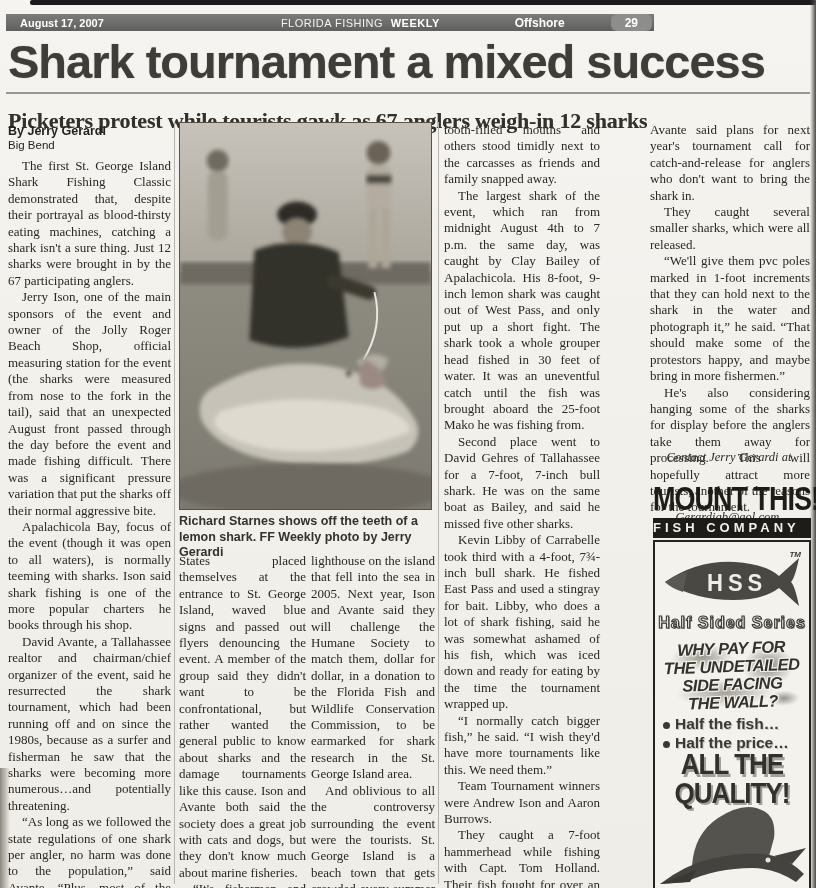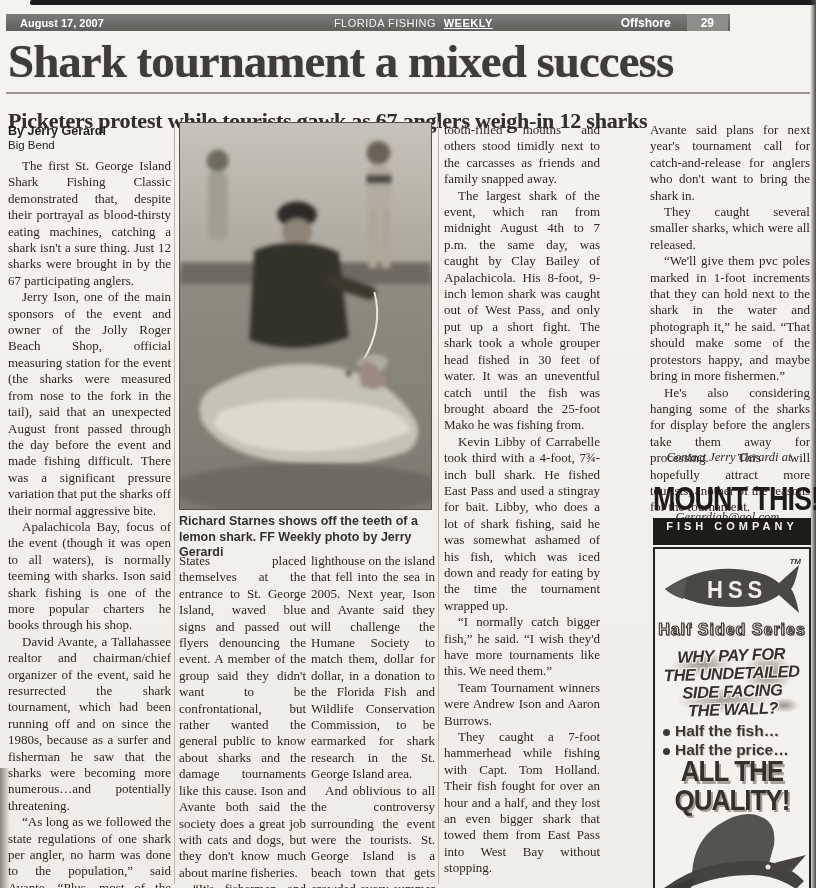--- a/index.html
+++ b/index.html
@@ -13,39 +13,39 @@
   .paper {
     position:absolute; left:0; top:0; width:816px; height:888px;
     background:linear-gradient(180deg,#f6f4f0 0%,#f3f1ec 40%,#efede7 100%);
   }
   .scan-top-line { position:absolute; left:30px; top:0; width:786px; height:5px; background:#1c1c1c; border-radius:2px; }
   .scan-right-edge { position:absolute; right:0; top:0; width:6px; height:888px; background:linear-gradient(90deg,rgba(40,40,40,0),#4a4a46); }
   .scan-bottom-smudge { position:absolute; left:0; bottom:0; width:10px; height:120px; background:linear-gradient(90deg,#8a887f,rgba(138,136,127,0)); }
 
   
   .masthead {
-    position:absolute; left:6px; top:14px; width:724px; height:17px;
+    position:absolute; left:6px; top:14px; width:648px; height:17px;
     background:linear-gradient(180deg,#7c7c7a,#5f5f5d);
     color:#fff; display:flex; align-items:center;
-    font-family:"Liberation Sans", sans-serif; font-size:11px;
+    font-family:"Liberation Sans", sans-serif; font-size:11px;gap:30px;
   }
   .masthead .date { font-weight:bold; padding-left:14px; flex:0 0 200px; }
   .masthead .pub { flex:1; text-align:center; letter-spacing:.5px; }
   .masthead .pub .light { font-weight:normal; opacity:.92; }
-  .masthead .pub .heavy { font-weight:bold; margin-left:4px;text-decoration:underline; }
+  .masthead .pub .heavy { font-weight:bold; margin-left:4px; }
   .masthead .section { font-weight:bold; font-size:12px; padding-right:16px; }
   .masthead .pageno {
     font-weight:bold; font-size:12px; background:#8d8d8b; color:#fff;
-    padding:1px 14px 1px 14px; margin-right:2px; height:100%; display:flex; align-items:center;
+    padding:1px 14px 1px 14px; margin-right:2px; height:100%; display:flex; align-items:center;border-radius:6px;
   }
 
   
   .headline {
     position:absolute; left:8px; top:34px; width:800px;
-    font-family:Liberation Serif, serif; font-weight:bold;
+    font-family:Liberation Sans, sans-serif; font-weight:bold;
     font-size:47px; letter-spacing:-1px; color:#3f3d38;
     text-shadow:0 0 1px rgba(60,58,52,.55);
     white-space:nowrap;
   }
   .head-rule { position:absolute; left:6px; top:92px; width:804px; height:2px; background:#9a978f; }
   .subheadline {
     position:absolute; left:8px; top:108px; width:800px;
     font-family:"Liberation Serif", serif; font-weight:bold;
     font-size:22px; color:#33312c; letter-spacing:-.2px; white-space:nowrap;
     text-shadow:0 0 .5px rgba(50,48,44,.4);
@@ -91,22 +91,22 @@
   .contact .email { text-decoration:underline;margin-top:44px; }
 
   
   .ad { position:absolute; left:653px; top:480px; width:158px; height:404px;
         font-family:"Liberation Sans", sans-serif; color:#26241f; }
   .ad-title {
     font-weight:bold; font-size:27px; letter-spacing:-1px; text-align:center;
     color:#1e1c19; transform:scaleY(1.25); transform-origin:top center; white-space:nowrap;
   }
   .ad-companybar {
-    margin-top:7px; background:#1e1c19; color:#f2f0ea; text-align:center;
-    font-size:11px; font-weight:bold; letter-spacing:4px; padding:2px 0 13px;
+    margin-top:7px; background:#1e1c19; color:#f2f0ea; text-align:left;
+    font-size:13px; font-weight:bold; letter-spacing:4px; padding:2px 0 3px;
   }
   .ad-box {
     margin-top:2px; border:2px solid #26241f; height:352px; background:#f4f2ed;
     display:flex; flex-direction:column; align-items:center; overflow:hidden;
   }
   .ad-fish { position:relative; width:150px; height:66px; margin-top:6px; }
   .ad-fish svg { width:100%; height:100%; }
   .ad-hss {
     position:absolute; left:50px; top:22px; color:#f0eee8; font-weight:bold;
     font-size:22px; letter-spacing:5px; transform:scaleY(1.1);
@@ -186,20 +186,21 @@
       <p>States placed themselves at the entrance to St. George Island, waved blue signs and passed out flyers denouncing the event. A member of the group said they didn't want to be confrontational, but rather wanted the general public to know about sharks and the damage tournaments like this cause. Ison and Avante both said the society does a great job with cats and dogs, but they don't know much about marine fisheries.</p>
       <p>“It's fishermen and hunters who pay for the research through our license fees,” said Avante.</p>
     </div>
   <div class="col col3 cont">
       <p>lighthouse on the island that fell into the sea in 2005. Next year, Ison and Avante said they will challenge the Humane Society to match them, dollar for dollar, in a donation to the Florida Fish and Wildlife Conservation Commission, to be earmarked for shark research in the St. George Island area.</p>
       <p>And oblivious to all the controversy surrounding the event were the tourists. St. George Island is a beach town that gets crowded every summer with roving bands of sun worshippers from around the world. As each shark was brought in the tourists would swarm to have their pictures taken with the “killers of the sea.” Little kids poked sticks in</p>
     </div>
   <div class="col col4 cont">
       <p>tooth-filled mouths and others stood timidly next to the carcasses as friends and family snapped away.</p>
       <p>The largest shark of the event, which ran from midnight August 4th to 7 p.m. the same day, was caught by Clay Bailey of Apalachicola. His 8-foot, 9-inch lemon shark was caught out of West Pass, and only put up a short fight. The shark took a whole grouper head fished in 30 feet of water. It was an uneventful catch until the fish was brought aboard the 25-foot Mako he was fishing from.</p>
+      <p>Second place went to David Gehres of Tallahassee for a 7-foot, 7-inch bull shark. He was on the same boat as Bailey, and said he missed five other sharks.</p>
       <p>Kevin Libby of Carrabelle took third with a 4-foot, 7¾-inch bull shark. He fished East Pass and used a stingray for bait. Libby, who does a lot of shark fishing, said he was somewhat ashamed of his fish, which was iced down and ready for eating by the time the tournament wrapped up.</p>
       <p>“I normally catch bigger fish,” he said. “I wish they'd have more tournaments like this. We need them.”</p>
       <p>Team Tournament winners were Andrew Ison and Aaron Burrows.</p>
       <p>They caught a 7-foot hammerhead while fishing with Capt. Tom Holland. Their fish fought for over an hour and a half, and they lost an even bigger shark that towed them from East Pass into West Bay without stopping.</p>
     </div>
   <div class="col col5 cont">
       <p>Avante said plans for next year's tournament call for catch-and-release for anglers who don't want to bring the shark in.</p>
       <p>They caught several smaller sharks, which were all released.</p>
       <p>“We'll give them pvc poles marked in 1-foot increments that they can hold next to the shark in the water and photograph it,” he said. “That should make some of the protestors happy, and maybe bring in more fishermen.”</p>
       <p>He's also considering hanging some of the sharks for display before the anglers take them away for processing. This will hopefully attract more tourists, another of the reasons for the tournament.</p>

